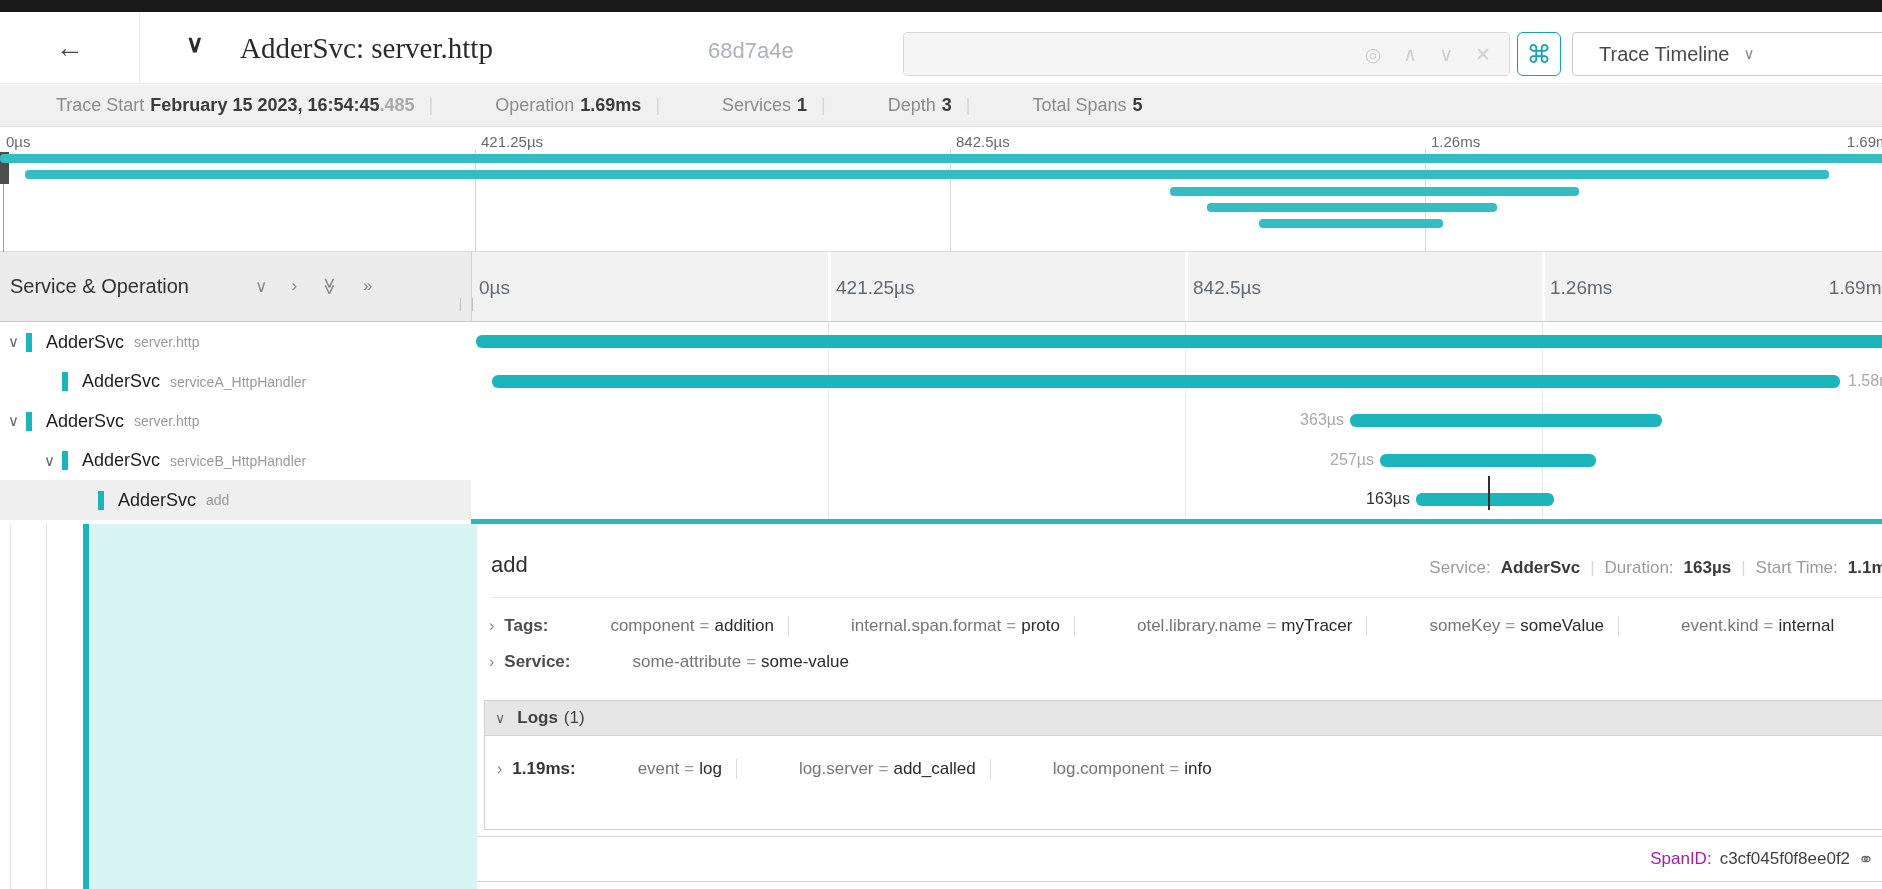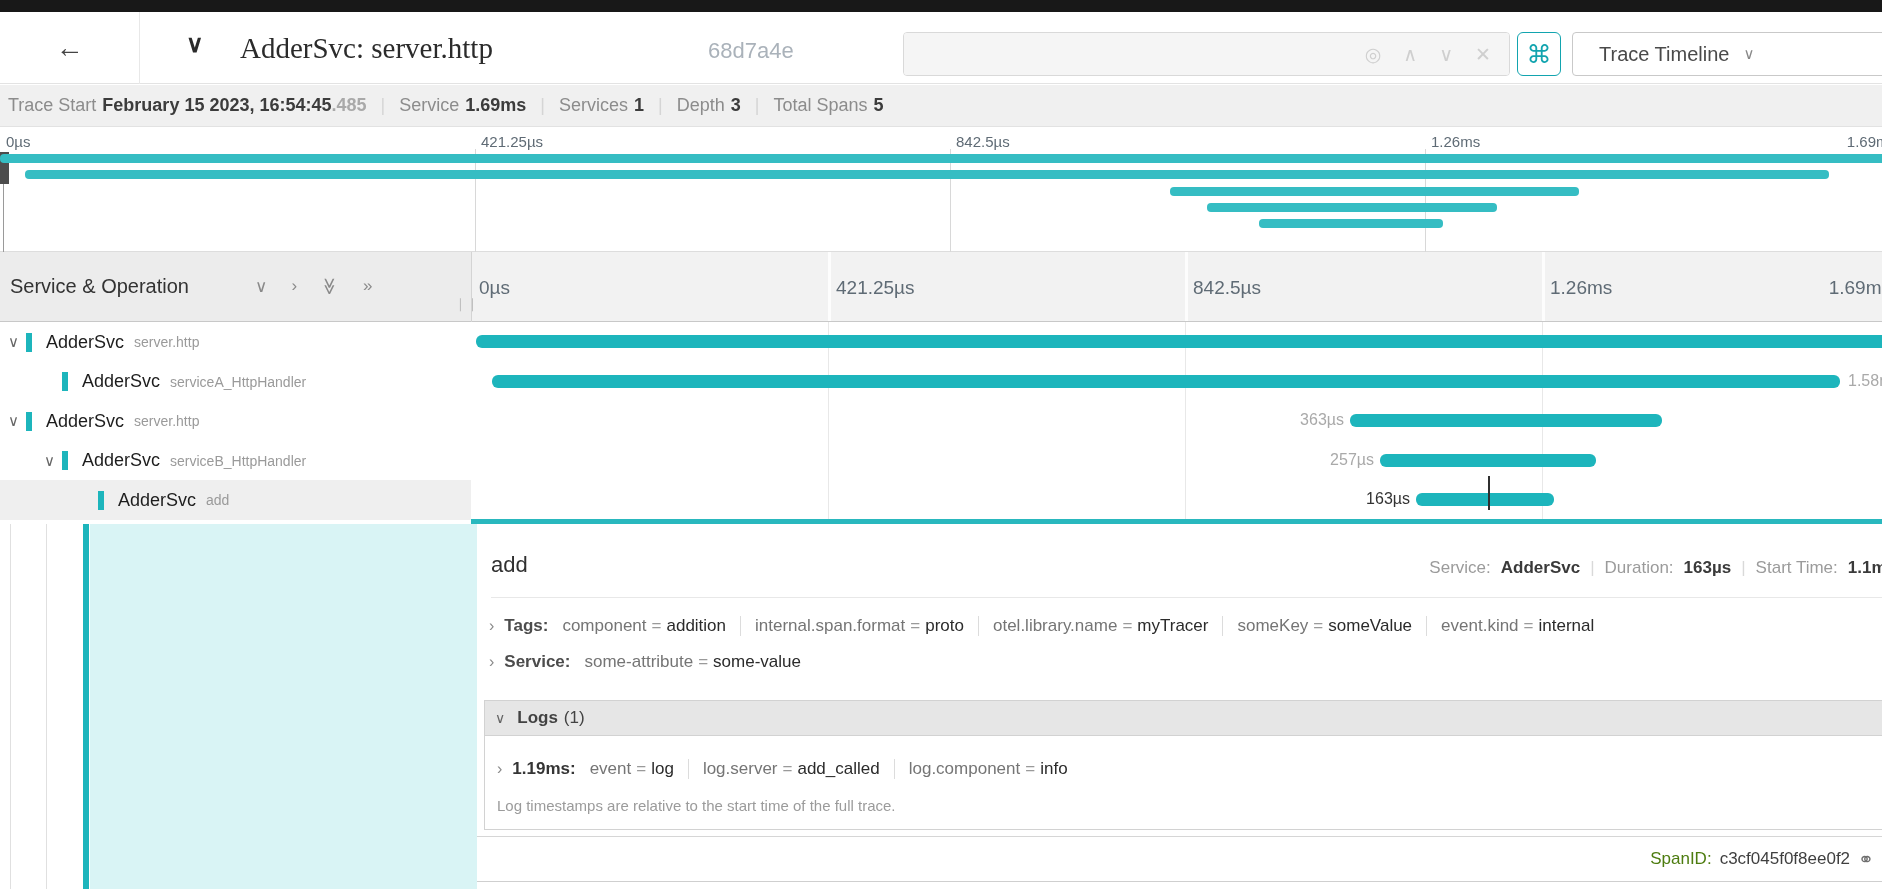--- a/index.html
+++ b/index.html
@@ -24,21 +24,21 @@
   .find-input::placeholder { color:#bfbfbf; }
   .find-icons { flex:1; background:#f5f5f5; display:flex; align-items:center; justify-content:flex-end; gap:22px; padding-right:18px; color:#cfcfcf; font-size:19px; }
   .find-icons span { cursor:pointer; }
   .kbd-btn { left:1517px; top:20px; width:44px; height:44px; border:1.5px solid #12a4af; border-radius:6px; color:#12a4af; font-size:25px; display:flex; align-items:center; justify-content:center; background:#fff; }
   .view-btn { left:1572px; top:20px; width:328px; height:44px; border:1px solid #c9c9c9; border-radius:4px; background:#fff; display:flex; align-items:center; padding-left:26px; gap:14px; font-size:20px; color:#4a4a4a; }
   .view-caret { font-size:15px; color:#888; }
 
   
   .summary { left:0; top:85px; width:1900px; height:42px; background:#f0f0f0; border-bottom:1px solid #e2e2e2; display:flex; align-items:center; padding-left:8px; font-size:18px; }
   .sum-item { display:flex; align-items:center; }
-  .sum-label { color:#8c8c8c; margin-right:6px; }
+  .sum-label { color:#8c8c8c; margin-right:6px;margin-left:48px; }
   .sum-value { color:#3c3c3c; font-weight:bold; }
   .sum-suffix { color:#a9a9a9; font-weight:bold; }
   .sum-sep { color:#d5d5d5; margin:0 14px; }
 
   
   .minimap { left:0; top:127px; width:1900px; height:125px; background:#fff; border-bottom:1px solid #ddd; }
   .mm-label { top:6px; font-size:15px; color:#5f6b75; }
   .mm-grid { top:22px; width:1px; height:103px; background:#d8d8d8; }
   .mm-bar { height:9px; background:#35bdc3; border-radius:4px; }
   .mm-scrub { left:0; top:25px; width:9px; height:32px; background:#4d4d4d; }
@@ -78,34 +78,34 @@
   .d-title { left:14px; top:28px; font-size:22px; font-weight:500; color:#303030; }
   .d-meta { right:4px; top:34px; display:flex; align-items:center; gap:10px; font-size:17px; white-space:nowrap; }
   .d-meta .ml { color:#9b9b9b; }
   .d-meta .mv { color:#3a3a3a; font-weight:bold; }
   .d-meta .msep { color:#d9d9d9; }
   .d-rule { left:14px; top:73px; width:1405px; height:1px; background:#e8e8e8; }
   .kv-row { position:absolute; display:flex; align-items:center; font-size:17px; white-space:nowrap; }
   .kv-chev { color:#8a8a8a; margin-right:10px; font-size:16px; }
   .kv-title { font-weight:bold; color:#4c4c4c; margin-right:14px; }
   .kv-item { display:flex; align-items:center; }
-  .kv-k { color:#757575; }
+  .kv-k { color:#757575;margin-left:48px; }
   .kv-eq { color:#9a9a9a; margin:0 5px; }
   .kv-v { color:#2b2b2b; }
   .kv-sep { width:1px; height:20px; background:#dcdcdc; margin:0 14px; }
   .logs-box { left:7px; top:176px; width:1412px; height:130px; border:1px solid #d2d2d2; background:#fff; }
   .logs-head { height:35px; background:#e6e6e6; border-bottom:1px solid #d2d2d2; display:flex; align-items:center; padding-left:10px; font-size:17px; }
   .logs-chev { color:#666; margin-right:12px; font-size:14px; }
   .logs-title { font-weight:bold; color:#424242; margin-right:6px; }
   .logs-count { color:#424242; }
   .log-entry { position:absolute; left:12px; top:58px; display:flex; align-items:center; font-size:17px; white-space:nowrap; }
   .log-time { font-weight:bold; color:#353535; margin-right:14px; }
   .logs-note { position:absolute; left:12px; top:96px; font-size:15px; color:#9b9b9b; }
   .d-footer { left:0px; top:312px; width:1419px; height:46px; border-top:1px solid #d6d6d6; border-bottom:1px solid #cfcfcf; display:flex; align-items:center; justify-content:flex-end; padding-right:22px; gap:8px; font-size:17px; }
-  .f-label { color:#4d7c0f; }
+  .f-label { color:#a21caf; }
   .f-value { color:#3f3f3f; }
   .f-link { color:#6f6f6f; font-size:19px; }
 </style>
 </head>
 <body>
 
 <div id="clip">
 <div id="app">
 
   <div class="abs topstrip"></div>
@@ -135,21 +135,21 @@
   </div>
 
   <div class="abs summary" id="summary-bar">
         <span class="sum-item">
           <span class="sum-label">Trace Start</span>
           <span class="sum-value">February 15 2023, 16:54:45</span>
           <span class="sum-suffix">.485</span>
         </span>
         <span class="sum-sep">|</span>
         <span class="sum-item">
-          <span class="sum-label">Service</span>
+          <span class="sum-label">Operation</span>
           <span class="sum-value">1.69ms</span>
         </span>
         <span class="sum-sep">|</span>
         <span class="sum-item">
           <span class="sum-label">Services</span>
           <span class="sum-value">1</span>
         </span>
         <span class="sum-sep">|</span>
         <span class="sum-item">
           <span class="sum-label">Depth</span>
@@ -341,21 +341,20 @@
               <span class="kv-eq">=</span>
               <span class="kv-v">add_called</span>
             </span>
             <span class="kv-sep"></span>
             <span class="kv-item">
               <span class="kv-k">log.component</span>
               <span class="kv-eq">=</span>
               <span class="kv-v">info</span>
             </span>
           </div>
-      <div class="logs-note">Log timestamps are relative to the start time of the full trace.</div>
     </div>
 
     <div class="abs d-footer">
       <span class="f-label">SpanID:</span>
       <span class="f-value">c3cf045f0f8ee0f2</span>
       <span class="f-link">⚭</span>
     </div>
   </div>
 
 </div>

